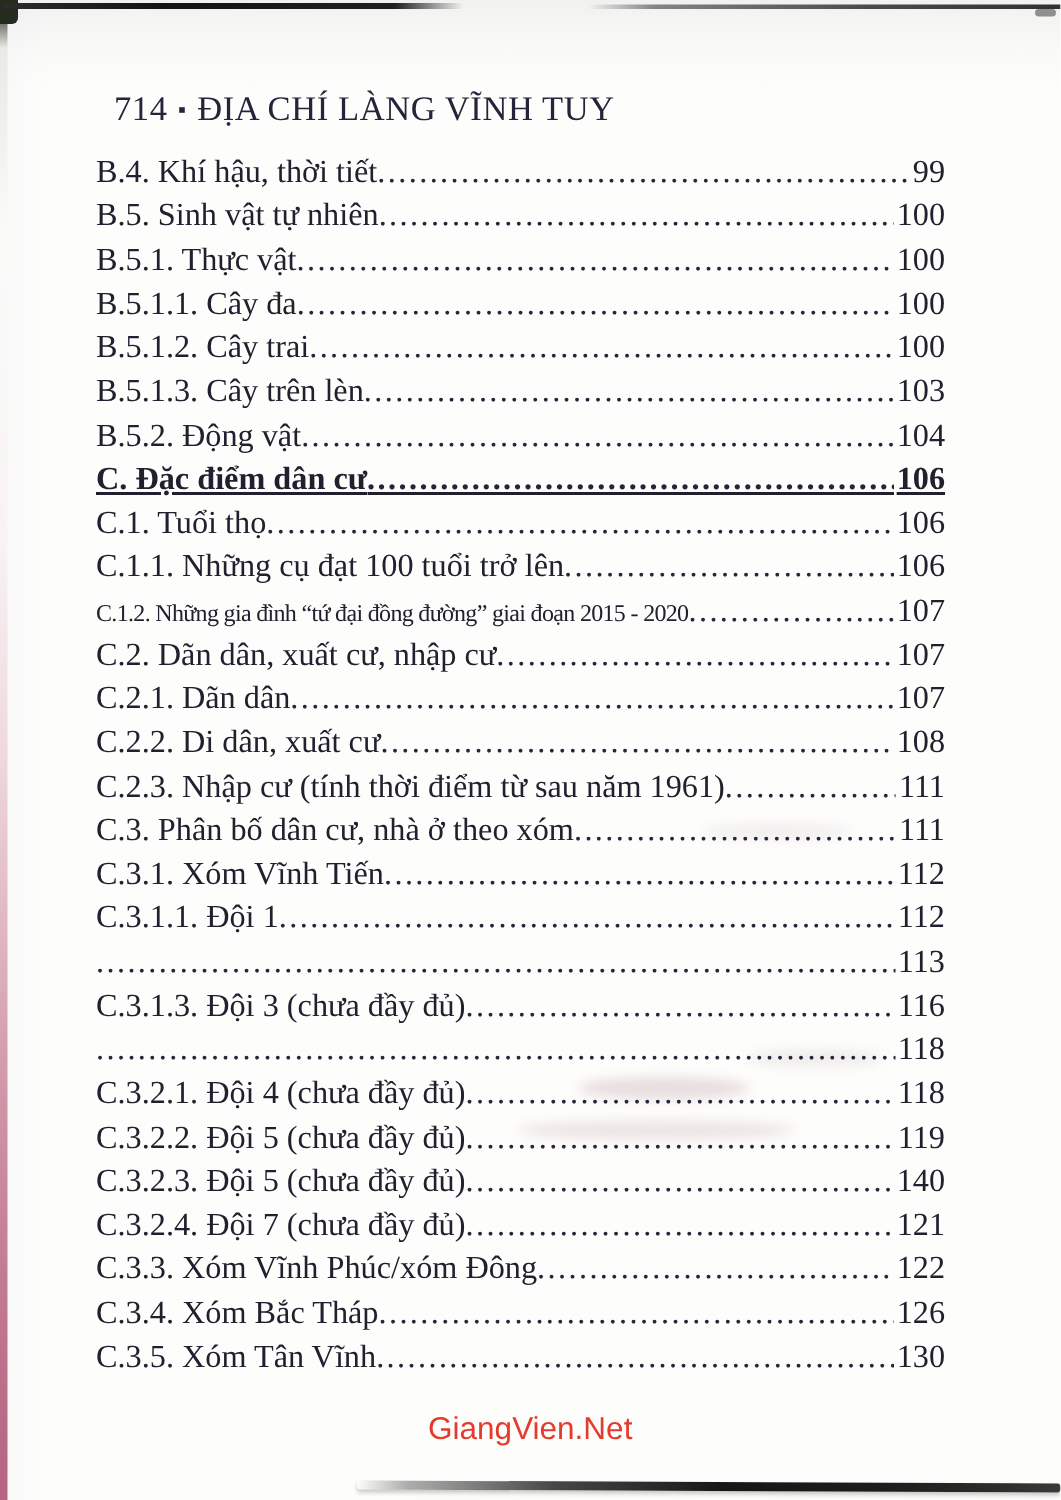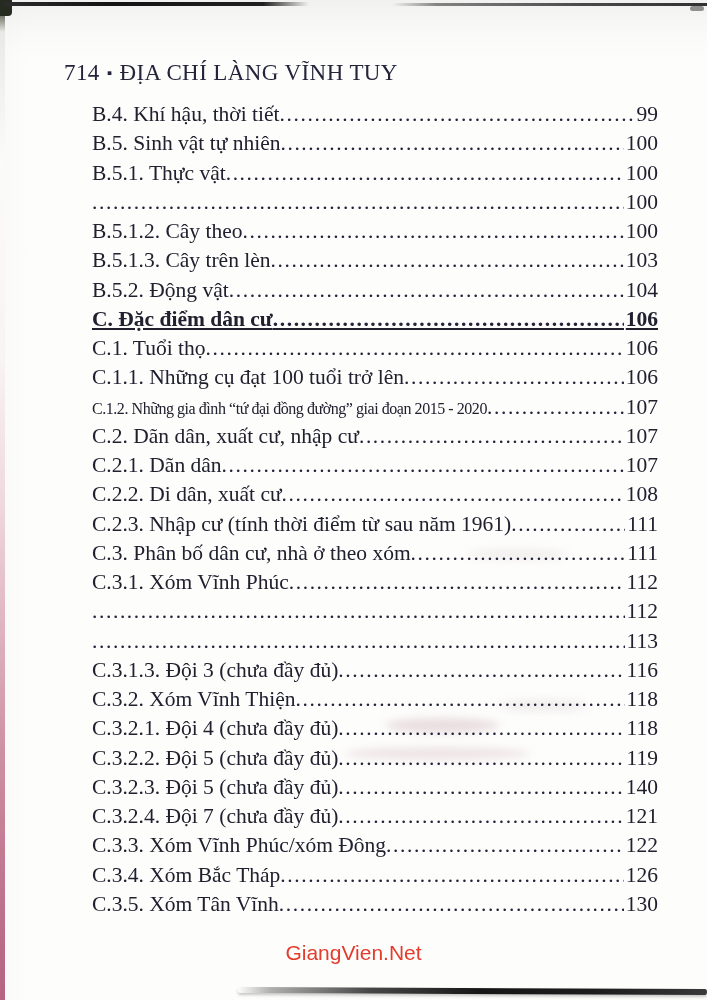--- a/index.html
+++ b/index.html
@@ -55,28 +55,28 @@
     box-shadow: 0 2px 3px rgba(40,40,40,0.25);
   }
   .smudge { position: absolute; border-radius: 50%; filter: blur(4px); z-index: 1; }
   .smudge-1 { left: 385px; top: 718px; width: 115px; height: 15px; background: rgba(178,130,142,0.26); }
   .smudge-2 { left: 345px; top: 747px; width: 185px; height: 13px; background: rgba(178,130,142,0.20); }
   .smudge-3 { left: 498px; top: 700px; width: 90px; height: 11px; background: rgba(170,140,150,0.16); }
   .smudge-4 { left: 468px; top: 549px; width: 100px; height: 11px; background: rgba(170,140,150,0.13); }
 
   
   .running-head {
-    position: absolute; left: 64px; top: 60px; z-index: 2;
+    position: absolute; left: 76px; top: 60px; z-index: 2;
     font-size: 23px; letter-spacing: 0.4px; color: #24243a; white-space: nowrap;
   }
   .running-head .sep { font-size: 15px; padding: 0 7px; vertical-align: 2px; }
 
   
   .toc {
-    position: absolute; left: 92px; top: 100px; width: 566px; z-index: 2;
+    position: absolute; left: 64px; top: 100px; width: 566px; z-index: 2;
   }
   .toc-row {
     display: flex; align-items: baseline;
     height: 29.25px; line-height: 29.25px;
     font-size: 21.5px; white-space: nowrap;
   }
   .toc-row .label { flex: 0 0 auto; }
   .toc-row .dots {
     flex: 1 1 auto; overflow: hidden; min-width: 8px;
     letter-spacing: 1.6px; color: #24243a;
@@ -130,26 +130,27 @@
         <span class="pagenum">100</span>
       </div>
 
       <div class="toc-row">
         <span class="label">B.5.1. Thực vật</span>
         <span class="dots"></span>
         <span class="pagenum">100</span>
       </div>
 
       <div class="toc-row">
-        <span class="dots"></span>
-        <span class="pagenum">100</span>
-      </div>
-
-      <div class="toc-row">
-        <span class="label">B.5.1.2. Cây theo</span>
+        <span class="label">B.5.1.1. Cây đa</span>
+        <span class="dots"></span>
+        <span class="pagenum">100</span>
+      </div>
+
+      <div class="toc-row">
+        <span class="label">B.5.1.2. Cây trai</span>
         <span class="dots"></span>
         <span class="pagenum">100</span>
       </div>
 
       <div class="toc-row">
         <span class="label">B.5.1.3. Cây trên lèn</span>
         <span class="dots"></span>
         <span class="pagenum">103</span>
       </div>
 
@@ -207,43 +208,43 @@
         <span class="pagenum">111</span>
       </div>
 
       <div class="toc-row">
         <span class="label">C.3. Phân bố dân cư, nhà ở theo xóm</span>
         <span class="dots"></span>
         <span class="pagenum">111</span>
       </div>
 
       <div class="toc-row">
-        <span class="label">C.3.1. Xóm Vĩnh Phúc</span>
+        <span class="label">C.3.1. Xóm Vĩnh Tiến</span>
         <span class="dots"></span>
         <span class="pagenum">112</span>
       </div>
 
       <div class="toc-row">
+        <span class="label">C.3.1.1. Đội 1</span>
         <span class="dots"></span>
         <span class="pagenum">112</span>
       </div>
 
       <div class="toc-row">
         <span class="dots"></span>
         <span class="pagenum">113</span>
       </div>
 
       <div class="toc-row">
         <span class="label">C.3.1.3. Đội 3 (chưa đầy đủ)</span>
         <span class="dots"></span>
         <span class="pagenum">116</span>
       </div>
 
       <div class="toc-row">
-        <span class="label">C.3.2. Xóm Vĩnh Thiện</span>
         <span class="dots"></span>
         <span class="pagenum">118</span>
       </div>
 
       <div class="toc-row">
         <span class="label">C.3.2.1. Đội 4 (chưa đầy đủ)</span>
         <span class="dots"></span>
         <span class="pagenum">118</span>
       </div>
 

